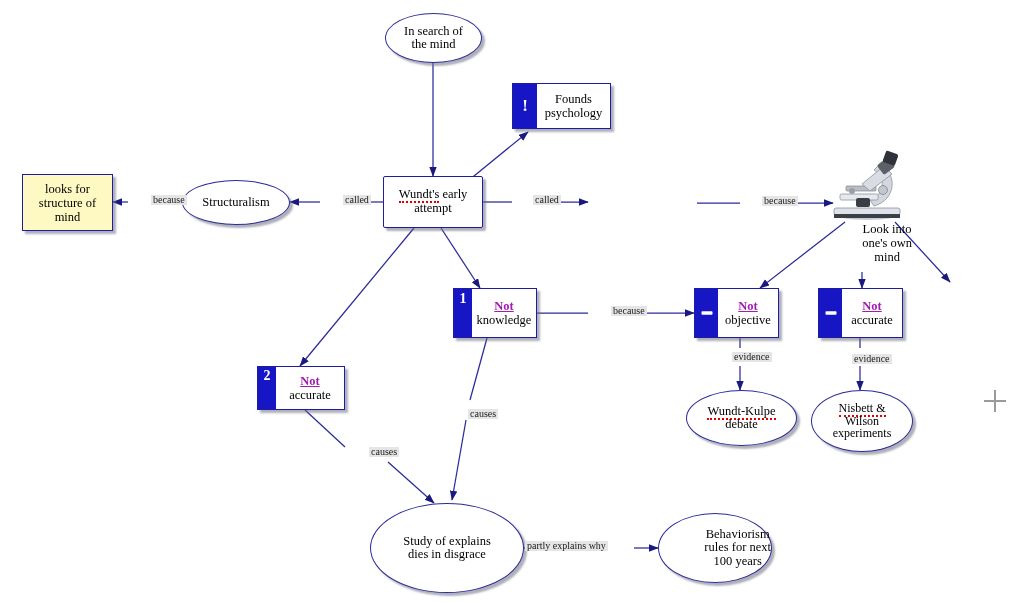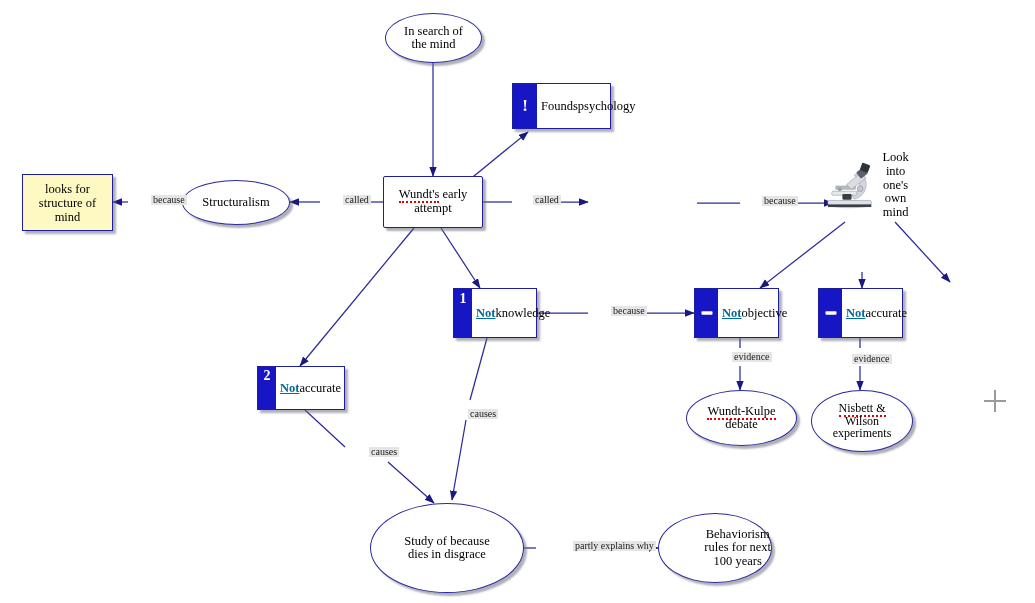--- a/index.html
+++ b/index.html
@@ -91,31 +91,31 @@
     flex: 0 0 auto;
     color: #ffffff;
     font-weight: bold;
   }
   .badge-node .gutter.center-glyph {
     align-items: center;
   }
   .badge-node .body {
     flex: 1 1 auto;
     display: flex;
-    flex-direction: row;
+    flex-direction: column;
     align-items: center;
     justify-content: center;
     text-align: center;
     line-height: 1.12;
     font-size: 12.5px;
     padding: 0 4px;
   }
 
   .neg-word {
-    color: #0369a1;
+    color: #a21caf;
     font-weight: bold;
     text-decoration: underline;
   }
 
   
   .sp {
     border-bottom: 2px dotted #e00000;
     padding-bottom: 0px;
   }
 
@@ -128,22 +128,22 @@
     white-space: nowrap;
     padding: 0 2px;
     line-height: 1;
     margin-left: 21px;
   }
 
   
   .pic-node {
     position: absolute;
     display: flex;
-    flex-direction: row;
-    align-items: flex-start;
+    flex-direction: column;
+    align-items: flex-end;
   }
   .pic-caption {
     text-align: center;
     font-size: 12.5px;
     line-height: 1.1;
     margin-top: 1px;
   }
 
   .crosshair {
     position: absolute;
@@ -337,21 +337,21 @@
 
   <div class="node ellipse-node" style="left:686px; top:390px; width:111px; height:56px;">
     <div>
       <span class="sp">Wundt-Kulpe</span><br>
       <span>debate</span>
     </div>
   </div>
 
   <div class="node ellipse-node" style="left:370px; top:503px; width:154px; height:90px;">
     <div>
-      <span>Study of because</span><br>
+      <span>Study of explains</span><br>
       <span>dies in disgrace</span>
     </div>
   </div>
 
   <div class="node ellipse-node" style="left:658px; top:513px; width:114px; height:70px;justify-content:flex-end;">
     <div>
       <span>Behaviorism</span><br>
       <span>rules for next</span><br>
       <span>100 years</span>
     </div>
@@ -359,17 +359,17 @@
 
   <div class="edge-label" style="left:130px; top:195px;">because</div>
   <div class="edge-label" style="left:322px; top:195px;">called</div>
   <div class="edge-label" style="left:512px; top:195px;">called</div>
   <div class="edge-label" style="left:741px; top:196px;">because</div>
   <div class="edge-label" style="left:590px; top:306px;">because</div>
   <div class="edge-label" style="left:348px; top:447px;">causes</div>
   <div class="edge-label" style="left:447px; top:409px;">causes</div>
   <div class="edge-label" style="left:711px; top:352px;">evidence</div>
   <div class="edge-label" style="left:831px; top:354px;">evidence</div>
-  <div class="edge-label" style="left:552px; top:541px;">partly explains why</div>
+  <div class="edge-label" style="left:504px; top:541px;">partly explains why</div>
 
   <div class="crosshair" style="left:984px; top:390px;"></div>
 
 </div>
 
 </body></html>

